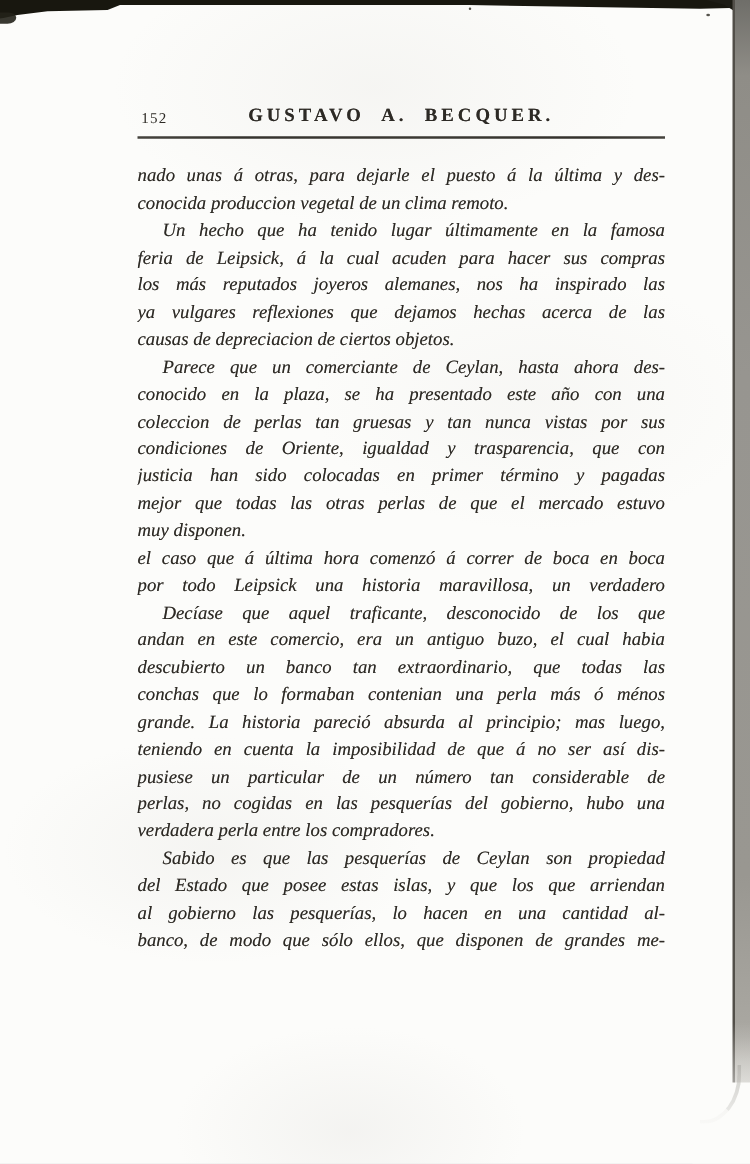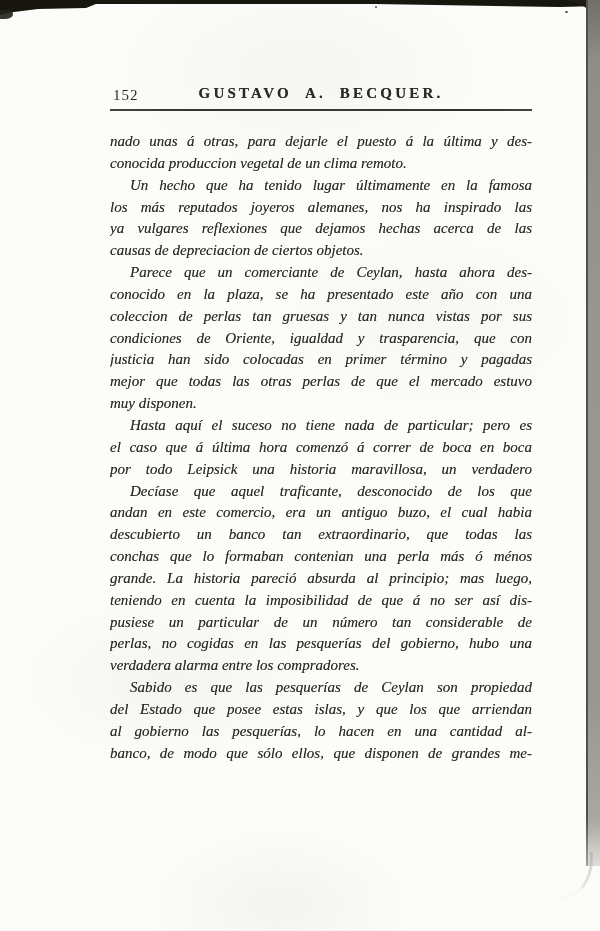--- a/index.html
+++ b/index.html
@@ -57,21 +57,21 @@
     background: linear-gradient(to bottom, rgba(252,252,250,0) 0%, rgba(252,252,250,0.55) 50%, rgba(252,252,250,0.95) 82%, var(--paper) 100%);
   }
   .speck { position: absolute; background: #55534c; border-radius: 50%; }
   .speck.s1 { left: 565px; top: 11px; width: 3px; height: 2px; }
   .speck.s2 { left: 375px; top: 6px;  width: 2px; height: 2px; }
 
   
   .header { position: absolute; left: 110px; top: 85px; width: 422px; }
   .page-num {
     position: absolute; left: 3px; top: 2px;
-    font-size: 15px; letter-spacing: 1px; text-align: center;
+    font-size: 12px; letter-spacing: 1px; text-align: center;
   }
   .running-title {
     text-align: center;
     font-size: 15px; font-weight: 700;
     letter-spacing: 3.2px; word-spacing: 7px;
     text-shadow: 0 0 0.4px rgba(45,42,37,0.7);
   }
   .header-rule {
     margin-top: 7px; height: 2px;
     background: linear-gradient(to right, #45433d, #35332e 20%, #3b3933 55%, #33312c 85%, #45433d);
@@ -101,42 +101,42 @@
   <div class="header">
     <span class="page-num">152</span>
     <div class="running-title">GUSTAVO A. BECQUER.</div>
     <div class="header-rule"></div>
   </div>
 
   <div class="text-block">
       <div class="line">nado unas á otras, para dejarle el puesto á la última y des-</div>
       <div class="line para-end">conocida produccion vegetal de un clima remoto.</div>
       <div class="line indent">Un hecho que ha tenido lugar últimamente en la famosa</div>
+      <div class="line">feria de Leipsick, á la cual acuden para hacer sus compras</div>
       <div class="line">los más reputados joyeros alemanes, nos ha inspirado las</div>
       <div class="line">ya vulgares reflexiones que dejamos hechas acerca de las</div>
       <div class="line para-end">causas de depreciacion de ciertos objetos.</div>
       <div class="line indent">Parece que un comerciante de Ceylan, hasta ahora des-</div>
       <div class="line">conocido en la plaza, se ha presentado este año con una</div>
       <div class="line">coleccion de perlas tan gruesas y tan nunca vistas por sus</div>
       <div class="line">condiciones de Oriente, igualdad y trasparencia, que con</div>
       <div class="line">justicia han sido colocadas en primer término y pagadas</div>
       <div class="line">mejor que todas las otras perlas de que el mercado estuvo</div>
       <div class="line para-end">muy disponen.</div>
-      <div class="line indent">Hasta aquí el suceso no tiene nada de particular; pero es</div>
       <div class="line">el caso que á última hora comenzó á correr de boca en boca</div>
       <div class="line">por todo Leipsick una historia maravillosa, un verdadero</div>
       <div class="line indent">Decíase que aquel traficante, desconocido de los que</div>
       <div class="line">andan en este comercio, era un antiguo buzo, el cual habia</div>
       <div class="line">descubierto un banco tan extraordinario, que todas las</div>
       <div class="line">conchas que lo formaban contenian una perla más ó ménos</div>
       <div class="line">grande. La historia pareció absurda al principio; mas luego,</div>
       <div class="line">teniendo en cuenta la imposibilidad de que á no ser así dis-</div>
       <div class="line">pusiese un particular de un número tan considerable de</div>
       <div class="line">perlas, no cogidas en las pesquerías del gobierno, hubo una</div>
-      <div class="line para-end">verdadera alarma entre los compradores.</div>
+      <div class="line para-end">verdadera perla entre los compradores.</div>
       <div class="line indent">Sabido es que las pesquerías de Ceylan son propiedad</div>
       <div class="line">del Estado que posee estas islas, y que los que arriendan</div>
       <div class="line">al gobierno las pesquerías, lo hacen en una cantidad al-</div>
       <div class="line">banco, de modo que sólo ellos, que disponen de grandes me-</div>
     </div>
 
   <div class="artifact-top-bar"></div>
   <div class="artifact-left-smudge"></div>
   <div class="artifact-top-right"></div>
   <div class="page-edge-right"></div>

